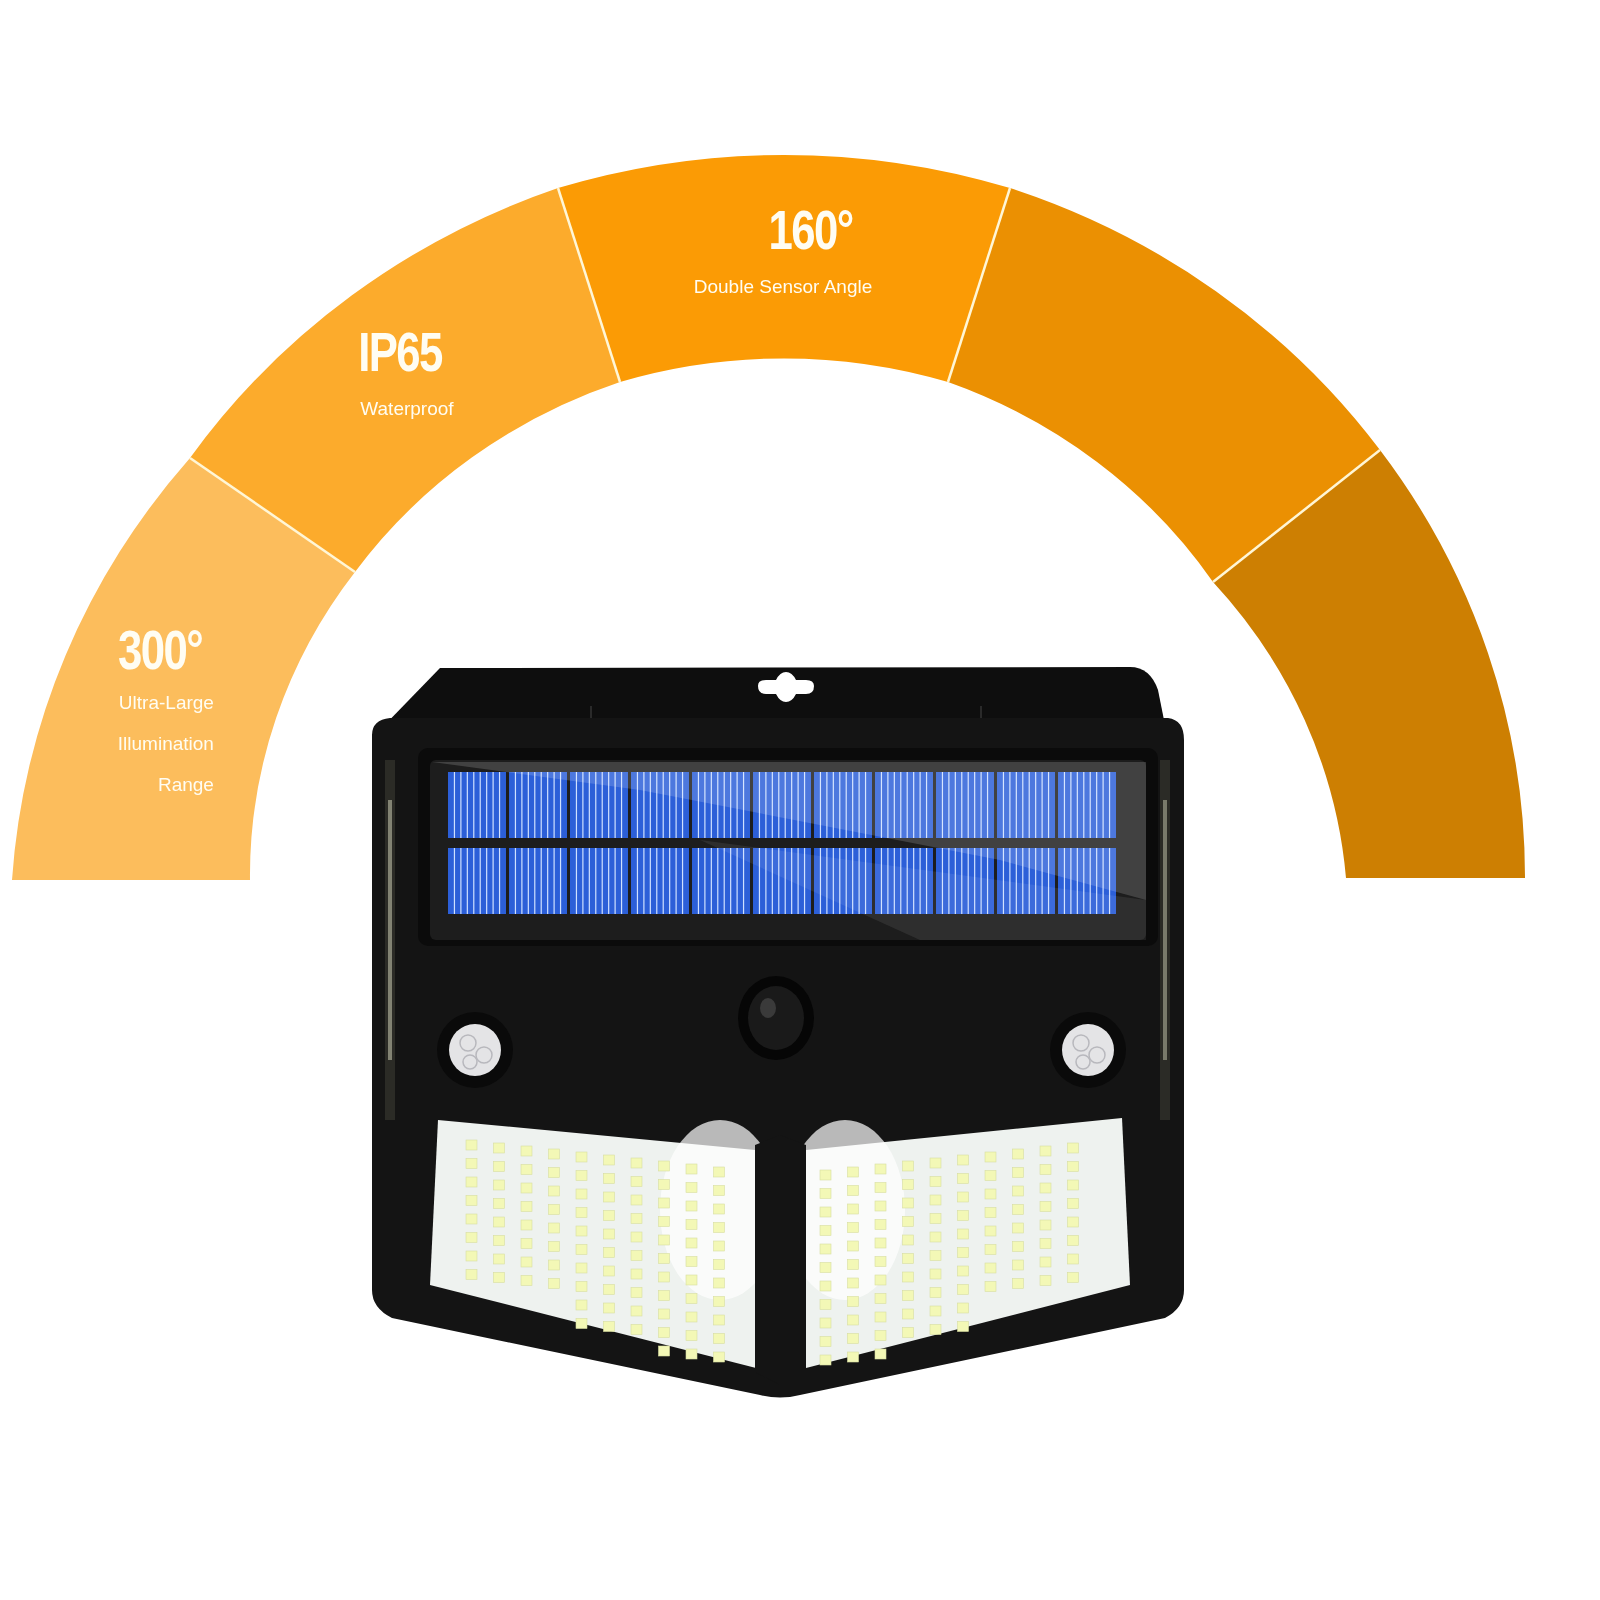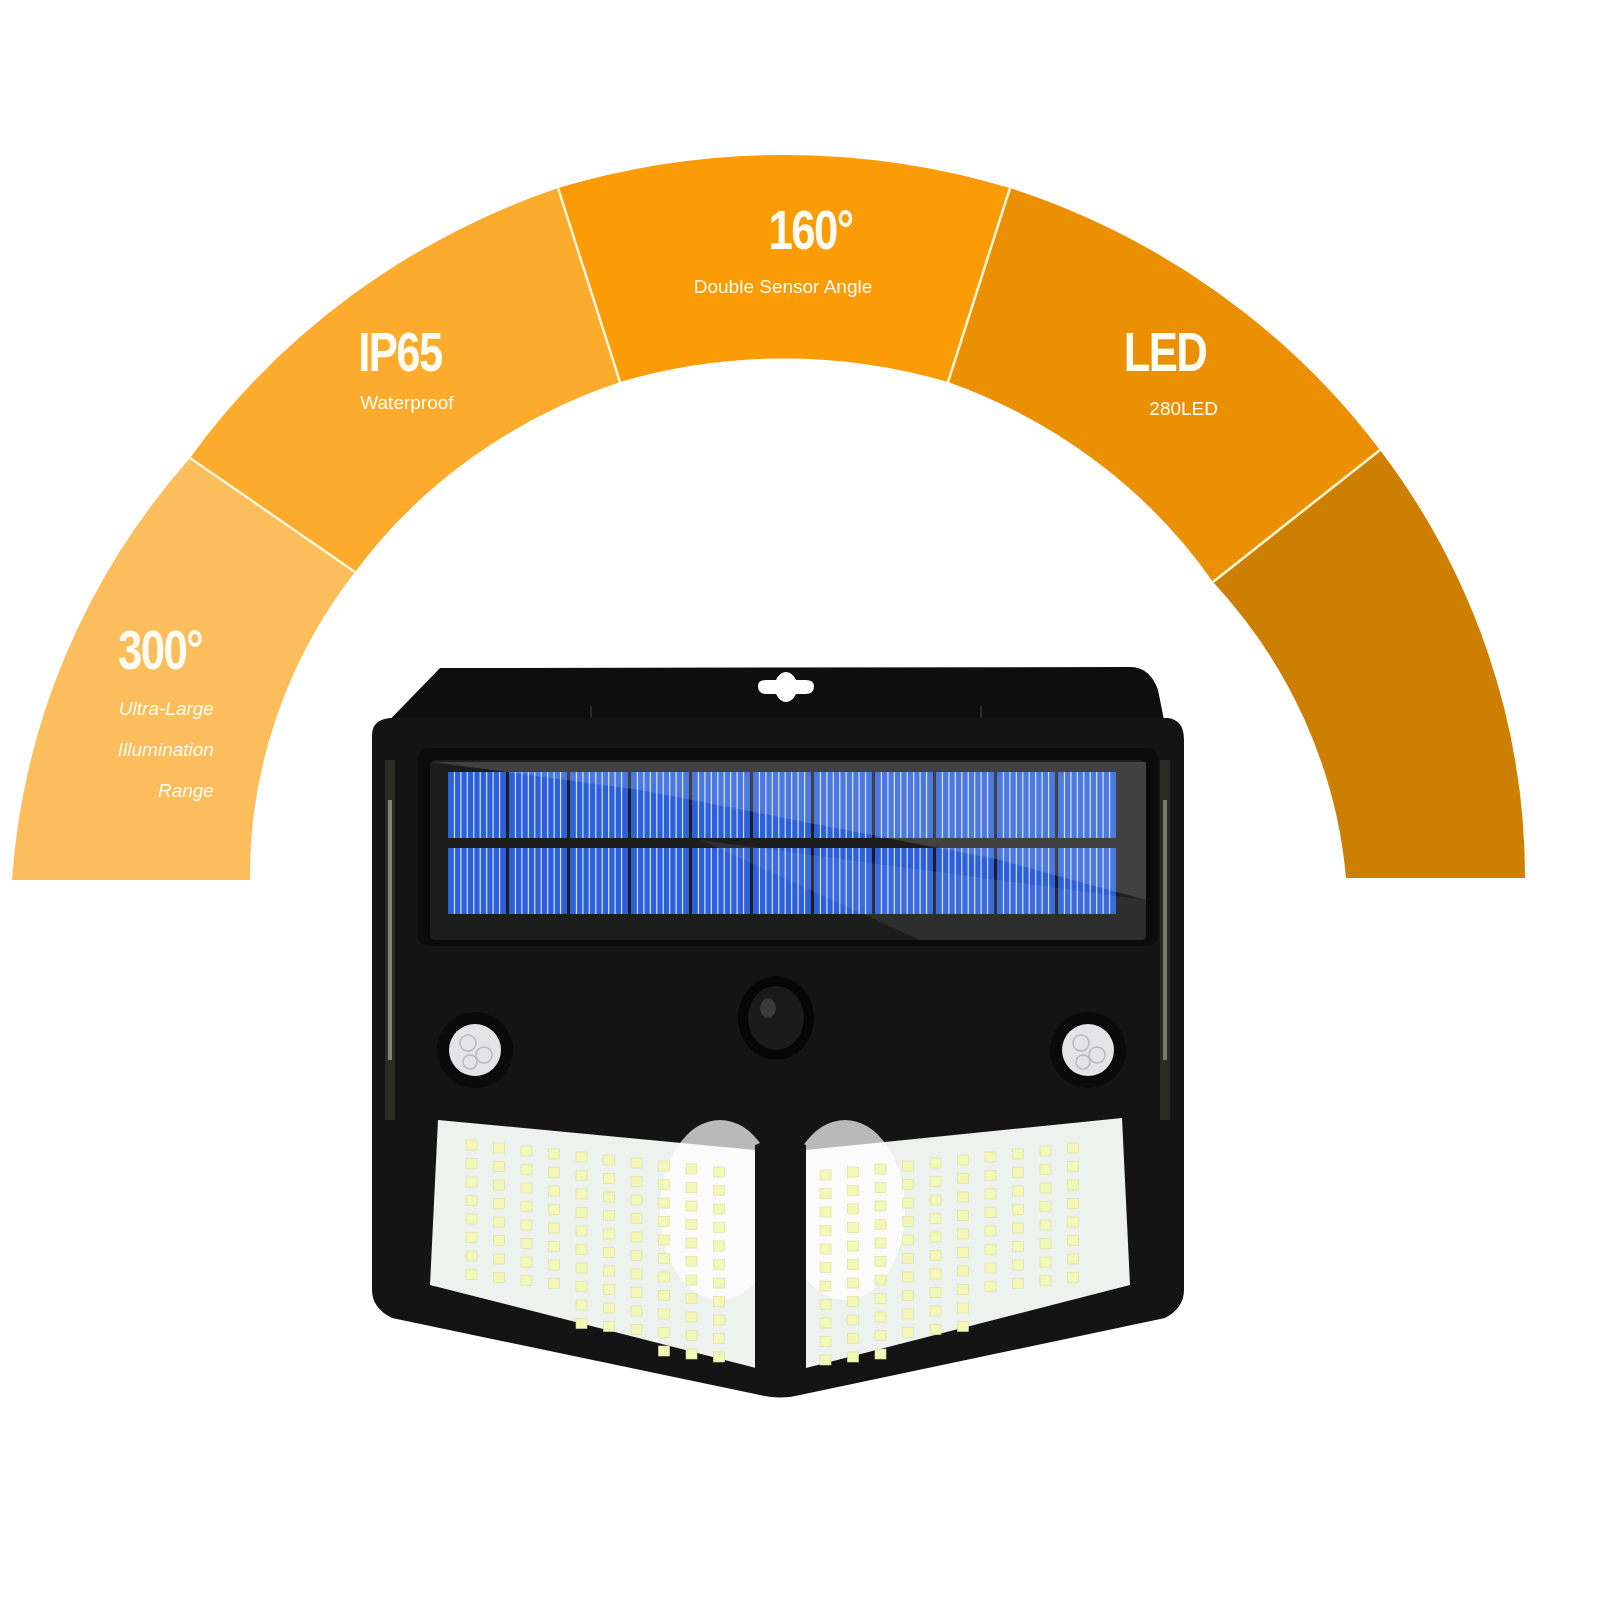--- a/index.html
+++ b/index.html
@@ -476,29 +476,25 @@
           <rect x="1067.5" y="1254" width="11" height="10" fill="#f3f8b6" stroke="#d8dea0" stroke-width="0.6"></rect>
           <rect x="1067.5" y="1272.5" width="11" height="10" fill="#f3f8b6" stroke="#d8dea0" stroke-width="0.6"></rect>
         </g>
 
       <path d="M755,1145 L780,1135 L806,1145 L806,1372 L780,1385 L755,1372 Z" fill="#141414"></path>
     </g>
   </svg>
 
   <div class="label" style="left:160px; top:620px;">
     <span class="title">300°</span>
-    <span class="sub" style="margin-top:8px;font-style:italic;">Ultra-Large
+    <span class="sub" style="margin-top:2px;">Ultra-Large
 Illumination
 Range</span>
   </div>
   <div class="label" style="left:400px; top:322px;">
     <span class="title">IP65</span>
-    <span class="sub" style="">Waterproof</span>
+    <span class="sub" style="margin-top:6px;">Waterproof</span>
   </div>
   <div class="label" style="left:783px; top:200px;">
     <span class="title">160°</span>
     <span class="sub" style="margin-top:6px;">Double Sensor Angle</span>
   </div>
-  <div class="label" style="left:1165px; top:322px;">
-    <span class="title">LED</span>
-    <span class="sub" style="margin-top:6px;">280LED</span>
-  </div>
 </div>
 
 </body></html>

